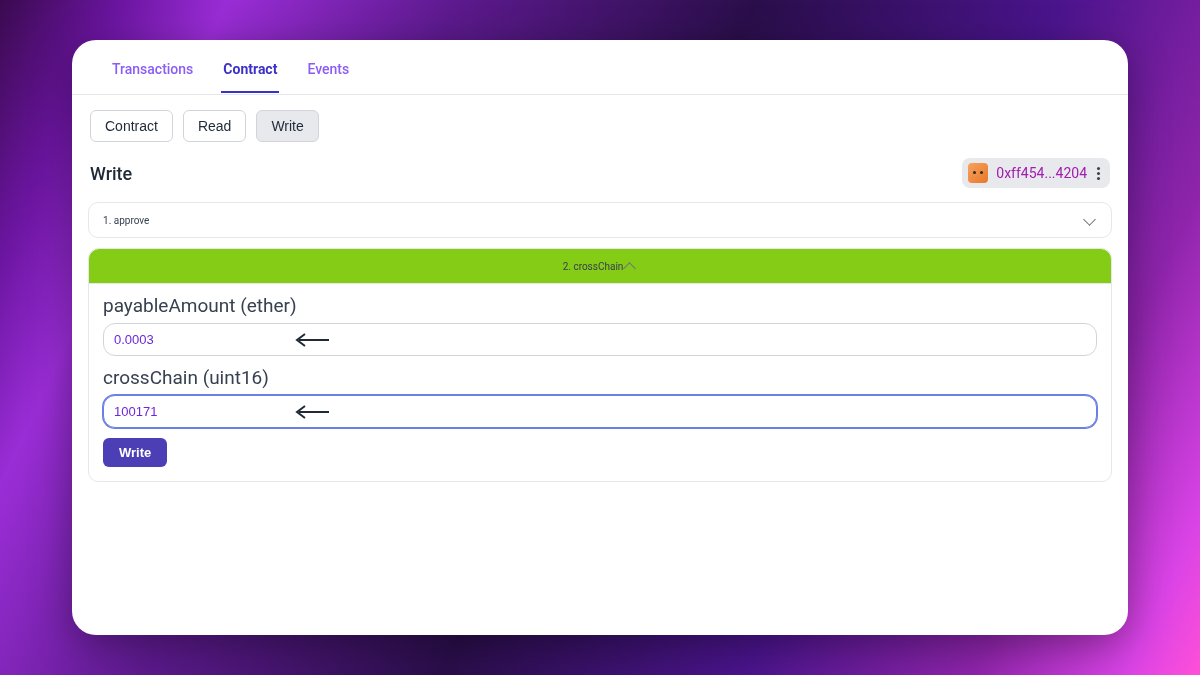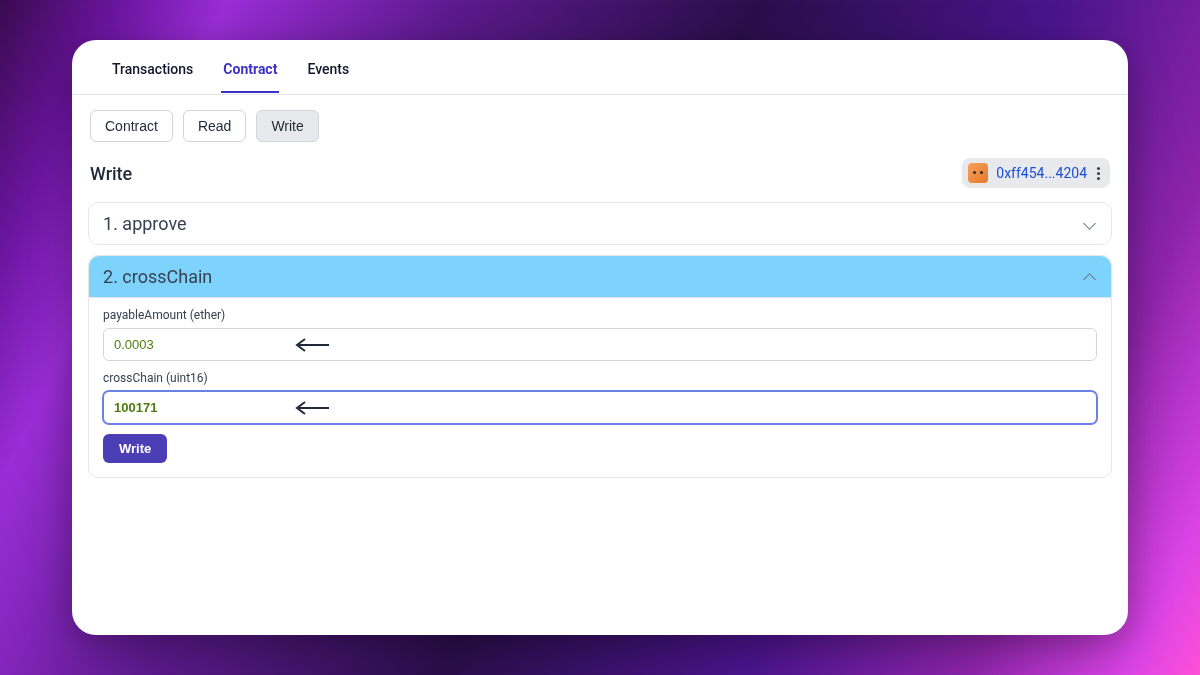--- a/index.html
+++ b/index.html
@@ -34,21 +34,21 @@
   .tabs-row {
     display: flex;
     align-items: flex-end;
     gap: 26px;
     padding: 20px 38px 0 38px;
     height: 54px;
     border-bottom: 1px solid transparent;
   }
   .tab-item {
     font-size: 14px;
-    color: #0f172a;
+    color: #8b5cf6;
     padding: 0 2px 14px 2px;
     border-bottom: 2px solid transparent;
     cursor: pointer;
     font-weight: 500;
   }
   .tab-item.active {
     color: #3b31c6;
     border-bottom-color: #3b31c6;
     font-weight: 700;
   }
@@ -98,21 +98,21 @@
     color: #1f2937;
   }
   .wallet-pill {
     display: flex;
     align-items: center;
     gap: 8px;
     background: #e8e9ec;
     border-radius: 8px;
     padding: 5px 8px 5px 6px;
     font-size: 14px;
-    color: #1d4ed8;
+    color: #a21caf;
     cursor: pointer;
   }
   .wallet-icon {
     width: 20px; height: 20px;
     background: linear-gradient(135deg,#f8a15c 0%,#e8782b 100%);
     border-radius: 4px;
     position: relative;
     overflow: hidden;
   }
   .wallet-icon::before, .wallet-icon::after {
@@ -140,71 +140,71 @@
     border: 1px solid #e5e7eb;
     border-radius: 10px;
     margin-bottom: 10px;
     background: #fff;
   }
   .acc-header {
     display: flex;
     align-items: center;
     justify-content: space-between;
     padding: 10px 14px;
-    font-size: 18px;
+    font-size: 10px;
     color: #374151;
     cursor: pointer;
   }
   .acc-header.expanded {
     border-bottom: 1px solid #e5e7eb;
-    background: #7dd3fc;
+    background: #84cc16;
     border-top-left-radius: 10px;
     border-top-right-radius: 10px;
+    justify-content: center;
   }
   .chev {
     width: 14px; height: 14px;
     position: relative;
   }
   .chev::before {
     content: "";
     position: absolute;
     left: 2px; top: 2px;
     width: 8px; height: 8px;
     border-right: 1.5px solid #6b7280;
     border-bottom: 1.5px solid #6b7280;
     transform: rotate(45deg);
   }
   .chev.up::before { transform: rotate(-135deg); top: 5px; }
 
   .acc-body {
     padding: 10px 14px 14px 14px;
   }
   .field-label {
-    font-size: 12px;
+    font-size: 19px;
     color: #374151;
     margin-bottom: 6px;
   }
   .field-wrap {
     position: relative;
     margin-bottom: 10px;
   }
   .field-input {
     width: 100%;
     border: 1px solid #d1d5db;
-    border-radius: 6px;
+    border-radius: 12px;
     padding: 8px 10px;
     font-size: 13px;
-    color: #4d7c0f;
+    color: #6d28d9;
     background: #fff;
   }
   .field-input.focus {
     border-color: #6c7fe6;
     box-shadow: 0 0 0 1px #6c7fe6;
     outline: none;
-    font-weight: bold;
   }
   .arrow-annot {
     position: absolute;
     left: 190px;
     top: 50%;
     transform: translateY(-50%);
     pointer-events: none;
   }
   .arrow-annot svg { display: block; }
 

